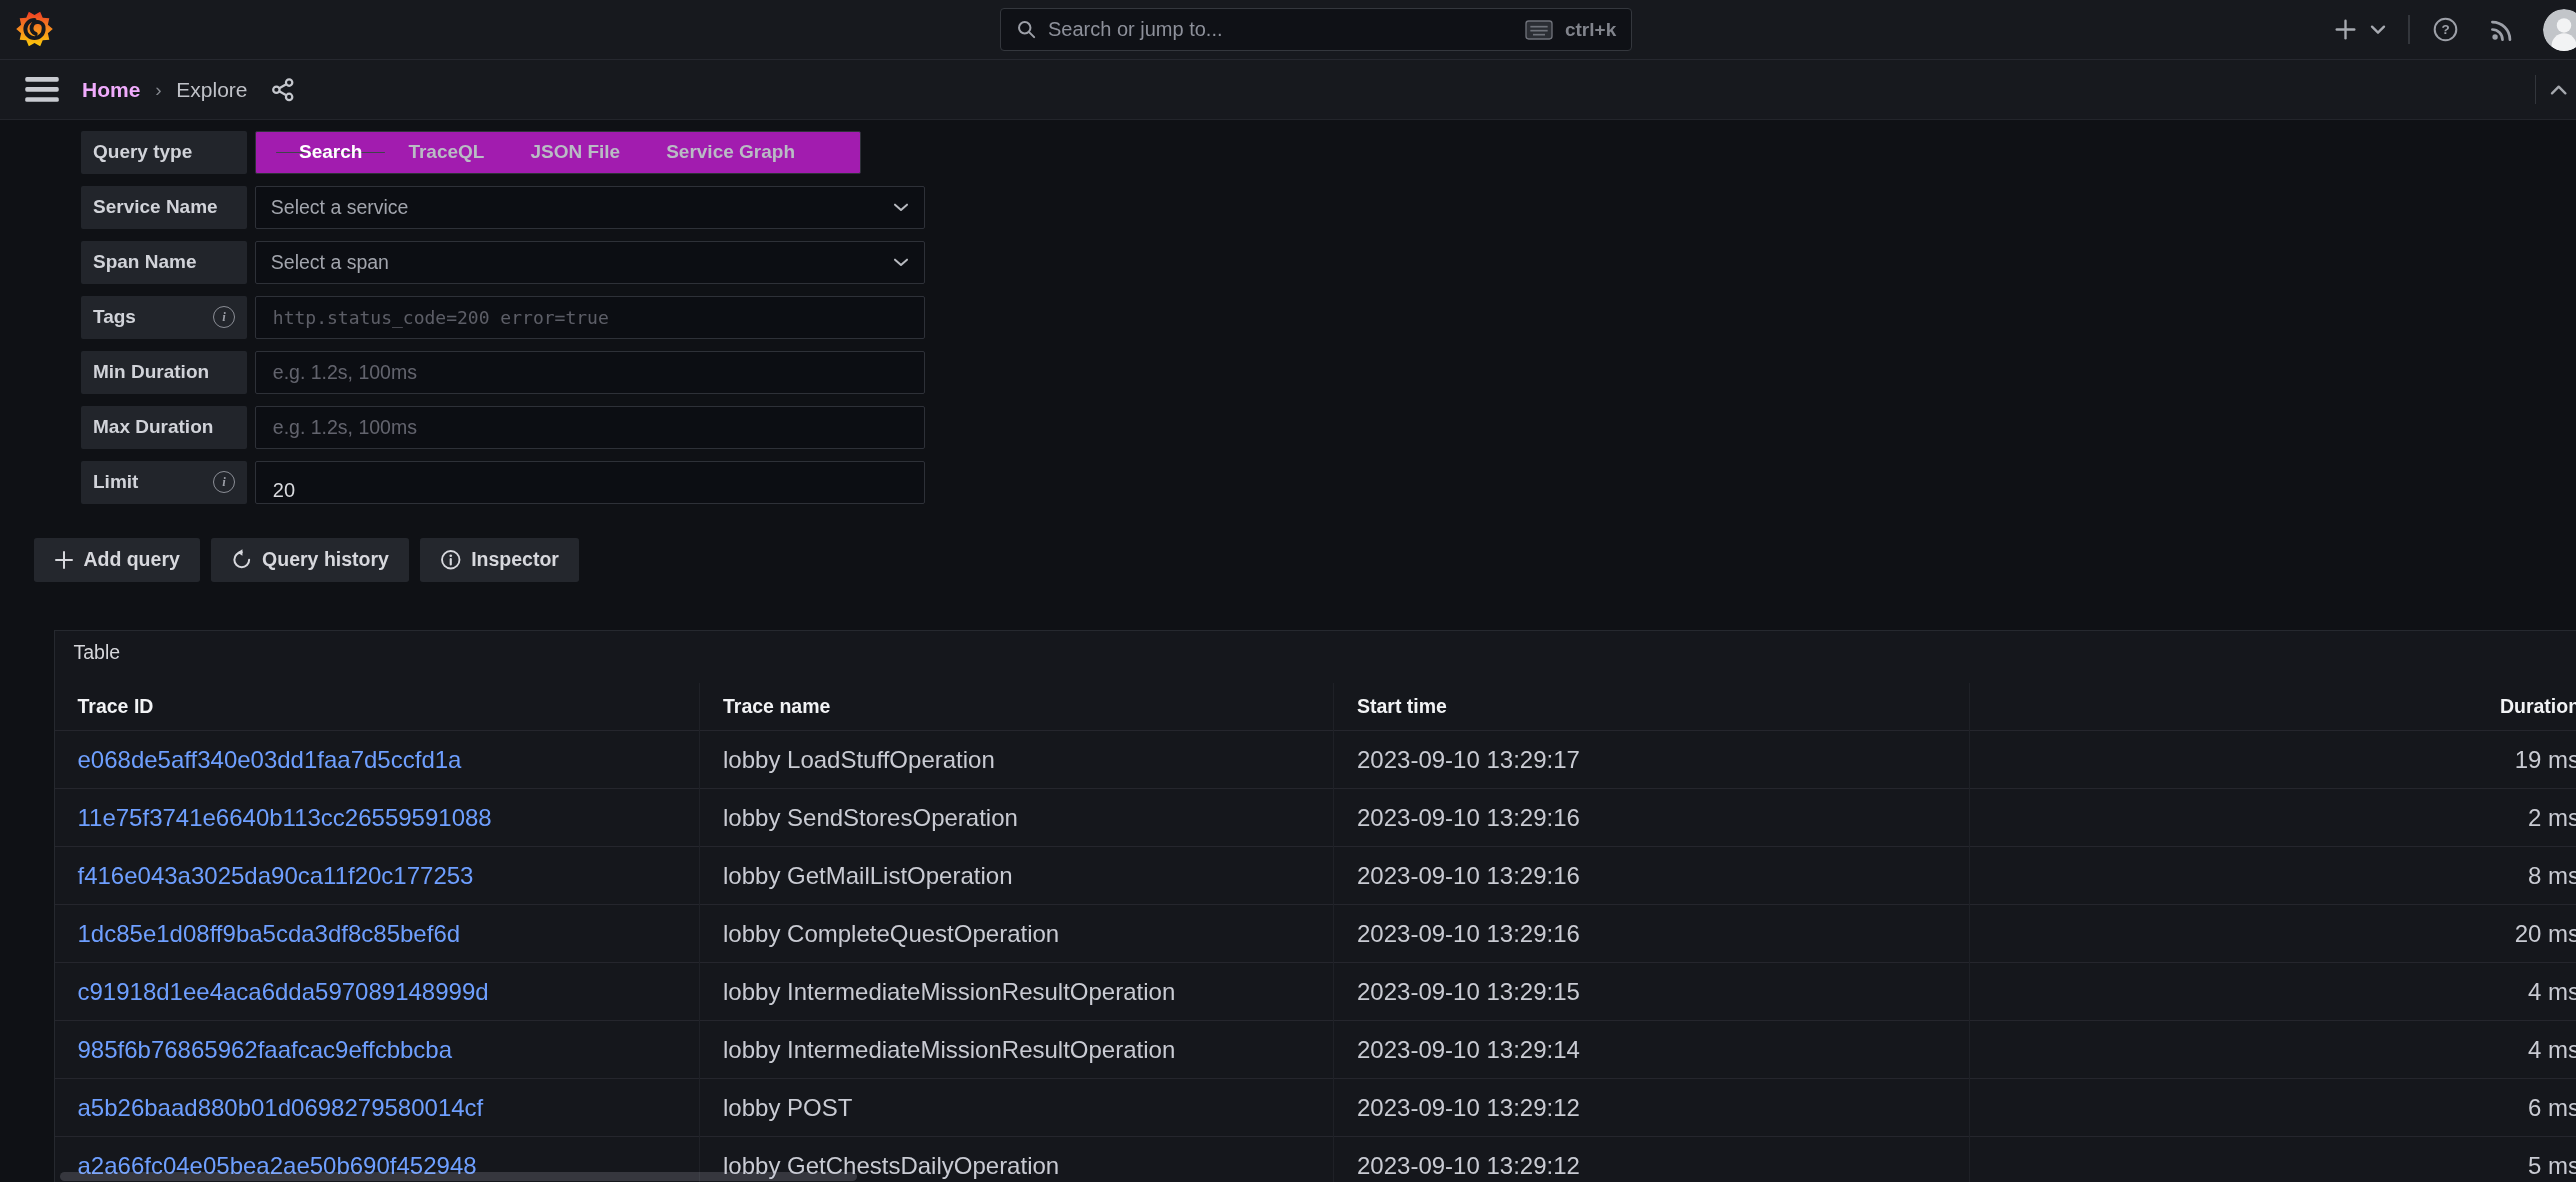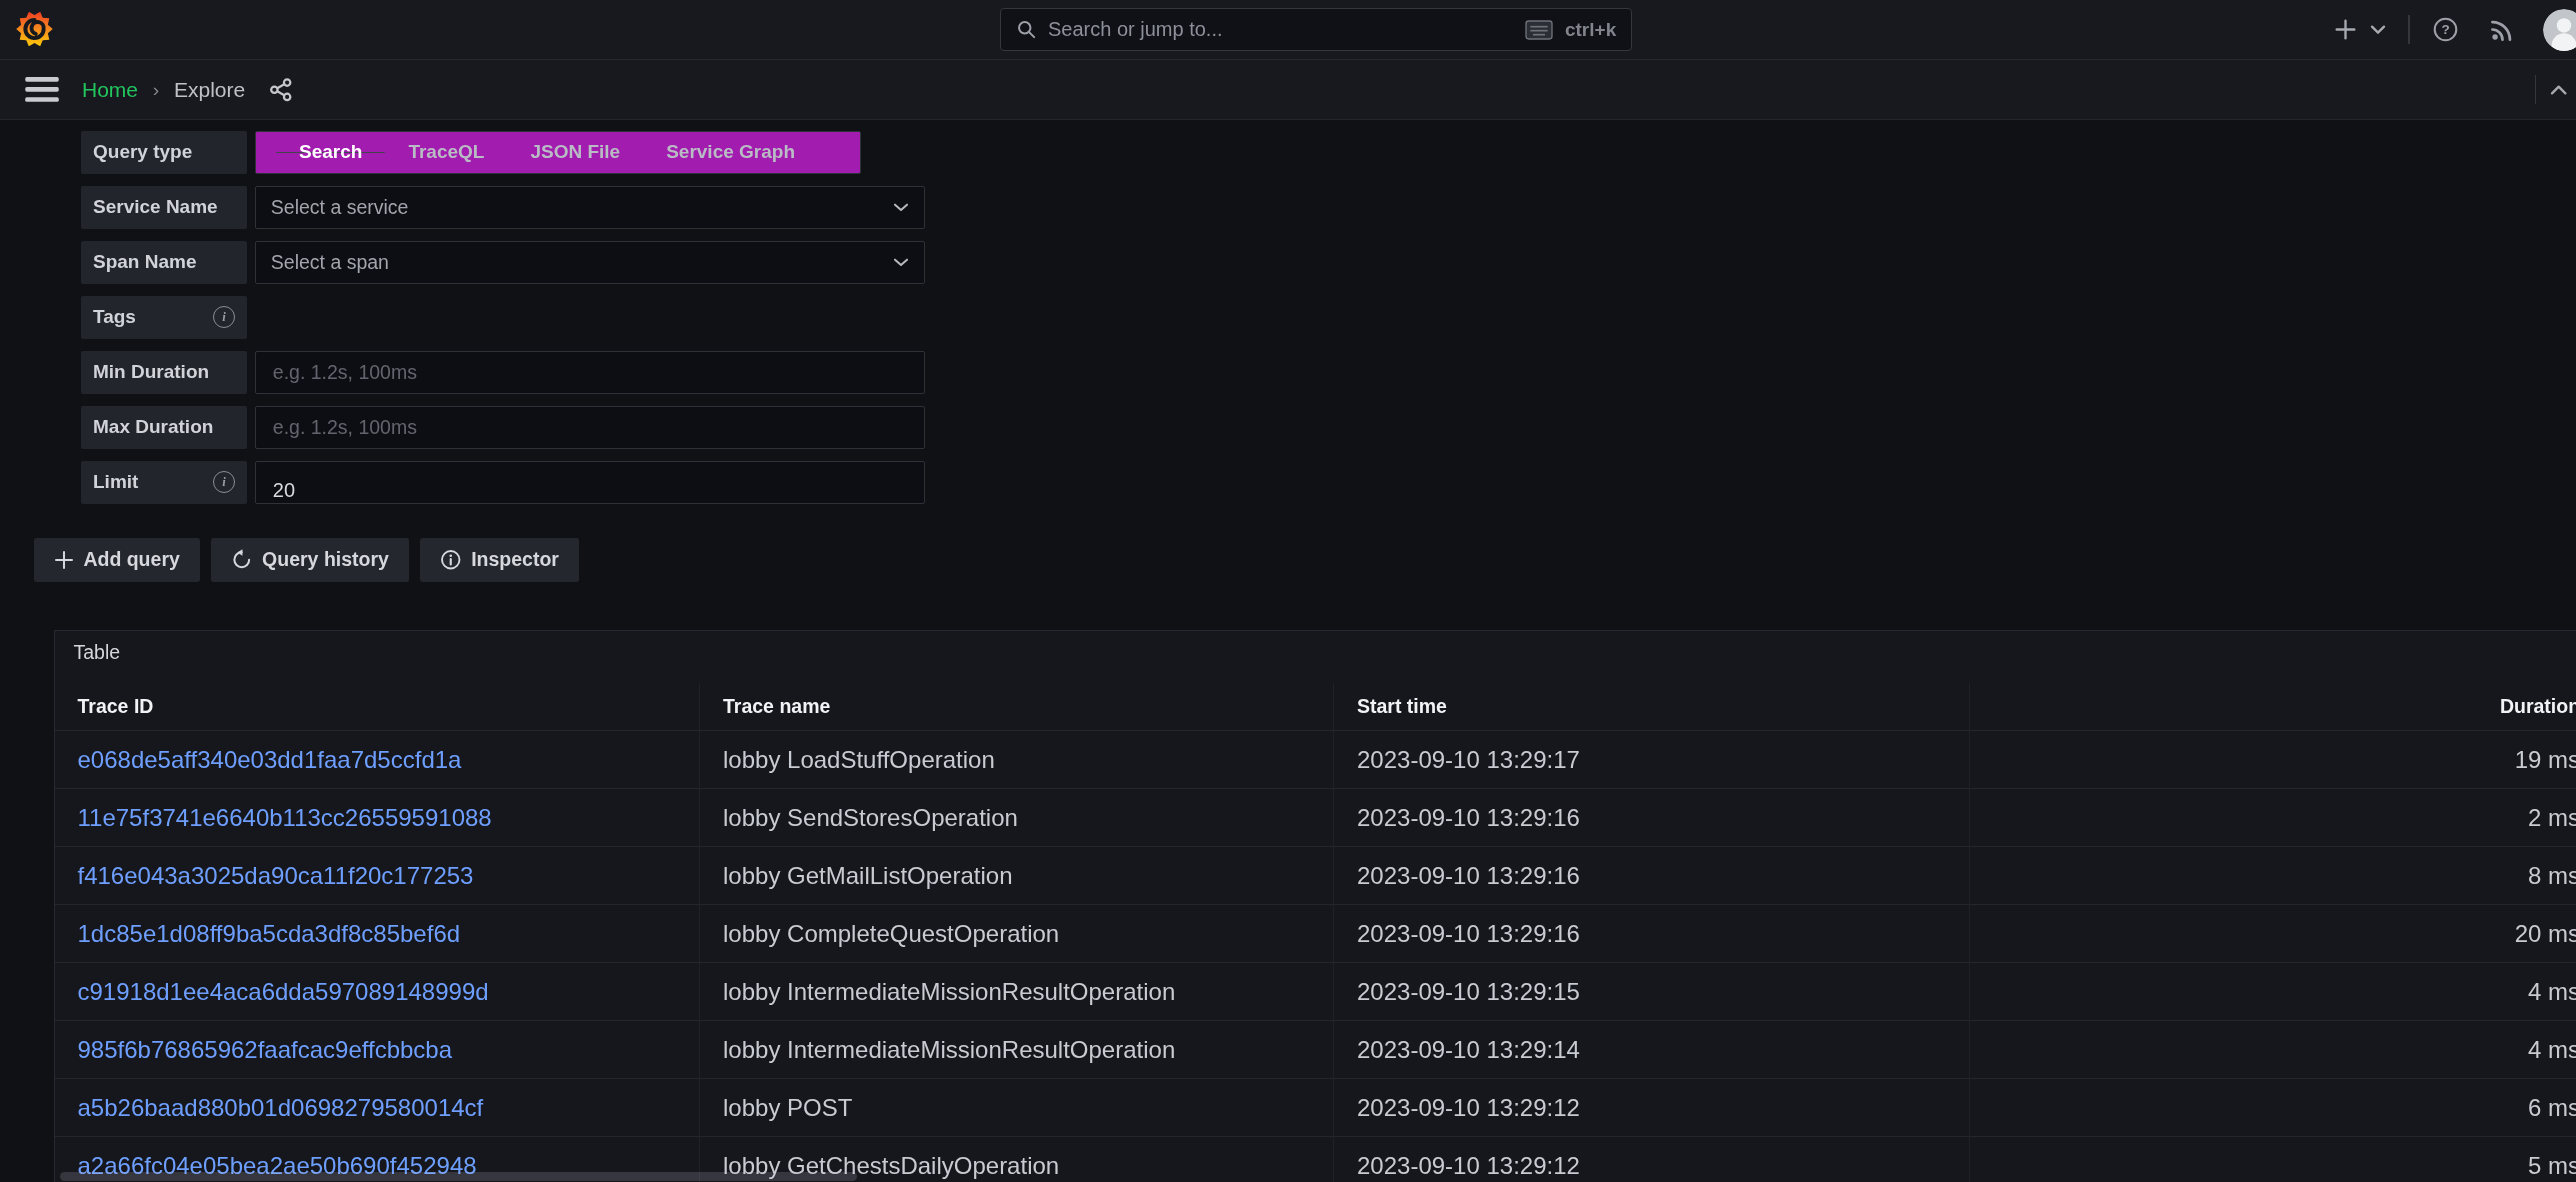--- a/index.html
+++ b/index.html
@@ -10,21 +10,21 @@
   .searchbox{position:absolute;left:1000px;top:8px;width:632px;height:43px;background:#0f1116;border:0.7px solid #34373d;border-radius:4px;display:flex;align-items:center;padding:0 14.8px;box-sizing:border-box;cursor:text;}
   .searchbox .ph{font-size:20px;color:#8d909a;margin-left:10.7px;flex:1;}
   .shortcut{display:flex;align-items:center;gap:12px;color:#81848c;font-size:19px;font-weight:600;}
   .top-actions{position:absolute;right:0;top:0;height:59px;display:flex;align-items:center;gap:9.4px;padding-right:0;}
   .iconbtn{display:flex;align-items:center;justify-content:center;height:43px;min-width:32px;cursor:pointer;color:#9da0a8;}
   .vdivider{width:1.3px;height:29.5px;background:#33363c;margin:0 10.7px;}
   .avatar{width:42px;height:42px;border-radius:50%;overflow:hidden;margin-right:-9.4px;flex:none;cursor:pointer;}
   
   .crumbbar{height:59px;background:#17191e;border-bottom:0.7px solid rgba(204,204,220,0.07);display:flex;align-items:center;position:relative;}
   .hamburger{margin-left:20px;width:43px;height:38px;display:flex;align-items:center;justify-content:center;cursor:pointer;}
-  .crumb-home{font-size:21px;font-weight:400;color:#22c55e;margin-left:19px;cursor:pointer;}
+  .crumb-home{font-size:21px;font-weight:700;color:#f0abfc;margin-left:19px;cursor:pointer;}
   .crumb-sep{font-size:19px;color:#85888f;margin:0 14.8px;}
   .crumb-cur{font-size:21px;color:#bfc1c7;}
   .share{margin-left:23px;cursor:pointer;display:flex;align-items:center;}
   .crumb-right{position:absolute;right:5.4px;display:flex;align-items:center;}
   
   .content{padding:10.7px 0 0 34px;}
   .qform{margin-left:47px;}
   .qrow{display:flex;margin-bottom:12px;height:43px;}
   .qlabel{width:166px;background:#22252b;border-radius:2px;display:flex;align-items:center;padding:0 12px;box-sizing:border-box;font-size:19px;font-weight:600;color:#d1d3d9;flex:none;}
   .infoicon{margin-left:auto;width:20px;height:20px;border:1.3px solid #8b8e96;border-radius:50%;color:#9b9ea6;display:flex;align-items:center;justify-content:center;font-size:12.7px;font-style:italic;font-family:"Liberation Serif",serif;font-weight:700;}
@@ -206,20 +206,23 @@
             </svg>
         </span>
       </div>
     </div>
 
     <div class="qrow">
       <div class="qlabel">
         <span>Tags</span>
         <span class="infoicon">i</span>
       </div>
+      <div class="qfield" style="cursor:text;">
+        <input class="mono" placeholder="http.status_code=200 error=true" style="">
+      </div>
     </div>
 
     <div class="qrow">
       <div class="qlabel">
         <span>Min Duration</span>
       </div>
       <div class="qfield" style="cursor:text;">
         <input placeholder="e.g. 1.2s, 100ms" style="">
       </div>
     </div>

